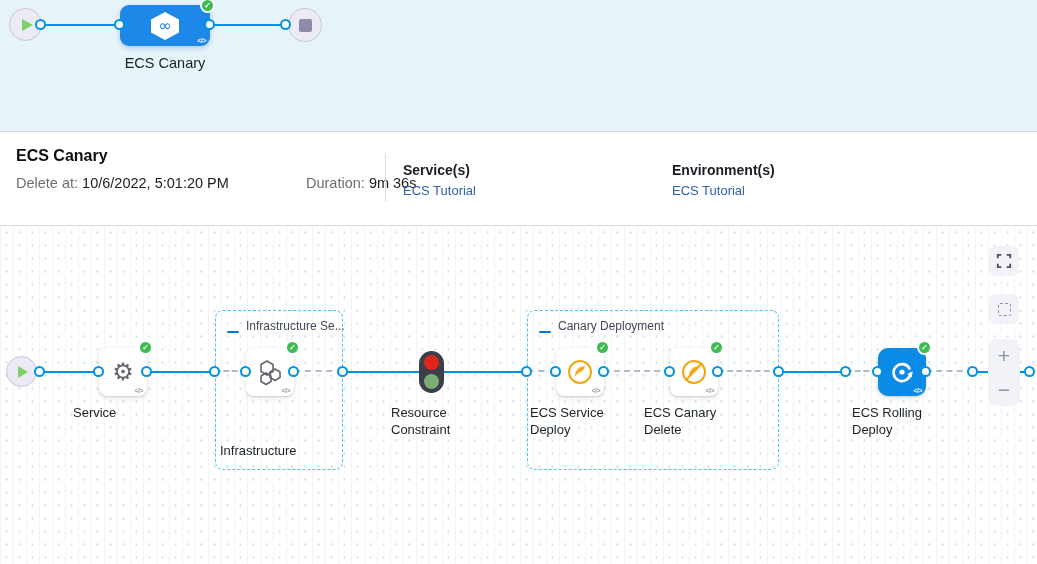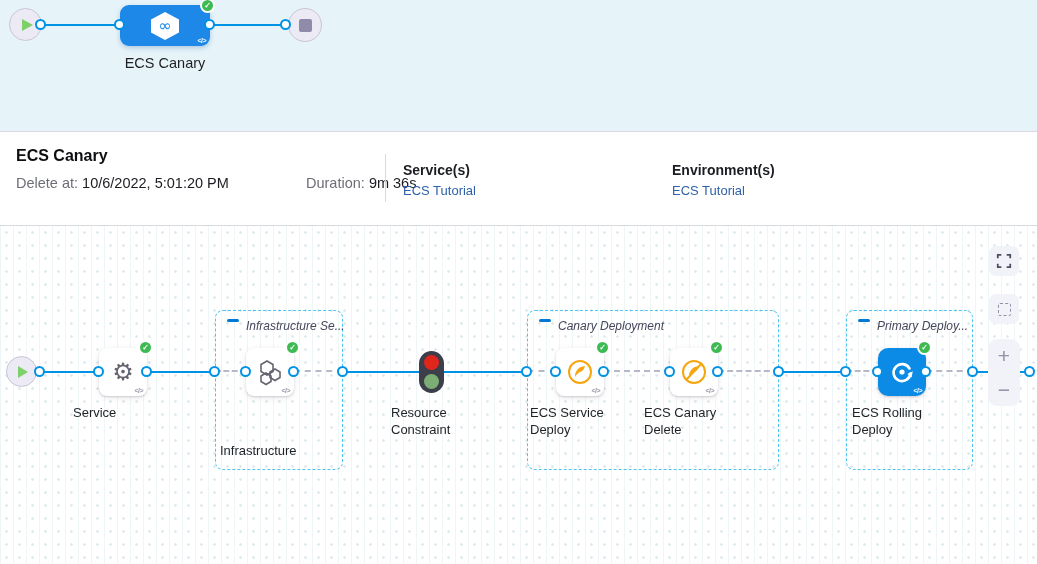--- a/index.html
+++ b/index.html
@@ -30,21 +30,21 @@
   .d-divider { position:absolute; left:385px; top:22px; width:1px; height:48px; background:#d9dade; }
   .d-col-label { position:absolute; top:30px; font-size:14px; font-weight:bold; color:#1b1d22; }
   .d-link { position:absolute; top:51px; font-size:13px; color:#2f62a8; cursor:pointer; }
 
   
   .canvas { position:relative; width:100%; height:338px; background-color:#fff;
     background-image: radial-gradient(#dfeaec 1.2px, transparent 1.5px),
                       linear-gradient(to right, #eef6f8 1px, transparent 1px);
     background-size:13px 13px; }
   .group { position:absolute; top:84px; height:160px; border:1px dashed #4cc5f1; border-radius:8px; background:rgba(255,255,255,0); }
-  .group-head { position:absolute; left:11px; top:8px; display:flex; align-items:flex-start; cursor:pointer;font-style:italic; }
+  .group-head { position:absolute; left:11px; top:8px; display:flex; align-items:flex-end; cursor:pointer; }
   .minus { width:12px; height:2.5px; background:#0278d5; border-radius:2px; margin-right:7px; }
   .group-title { font-size:12px; color:#45465a; white-space:nowrap; }
   .card { position:absolute; top:122px; width:48px; height:48px; background:#fff; border-radius:8px;
     box-shadow:0 1px 2px rgba(40,41,61,.18), 0 2px 6px rgba(96,97,112,.12);
     display:flex; align-items:center; justify-content:center; cursor:pointer; }
   .card.blue { background:#0b8be5; border-radius:10px; }
   .nlabel { position:absolute; top:178px; width:100px; text-align:left; font-size:13px; line-height:17px; color:#1e2126; }
   .dline { position:absolute; top:144px; height:0; border-top:2px dashed #b7b8c7; }
   .gear { font-size:24px; color:#64656f; line-height:1; }
   .tlight { position:absolute; left:419px; top:125px; width:25px; height:42px; background:#3c3f49; border-radius:13px;
@@ -112,26 +112,20 @@
         <div class="minus"></div>
         <div class="group-title">Infrastructure Se...</div>
       </div>
     </div>
     <div class="group" style="left:527px; width:252px;">
       <div class="group-head">
         <div class="minus"></div>
         <div class="group-title">Canary Deployment</div>
       </div>
     </div>
-    <div class="group" style="left:846px; width:127px;">
-      <div class="group-head">
-        <div class="minus"></div>
-        <div class="group-title">Primary Deploy...</div>
-      </div>
-    </div>
 
     <div class="hline" style="left:40px;  top:145px; width:59px;"></div>
     <div class="hline" style="left:147px; top:145px; width:68px;"></div>
     <div class="hline" style="left:343px; top:145px; width:77px;"></div>
     <div class="hline" style="left:444px; top:145px; width:83px;"></div>
     <div class="hline" style="left:779px; top:145px; width:67px;"></div>
     <div class="hline" style="left:973px; top:145px; width:57px;"></div>
 
     <div class="dline" style="left:215px; width:31px;"></div>
     <div class="dline" style="left:294px; width:49px;"></div>

